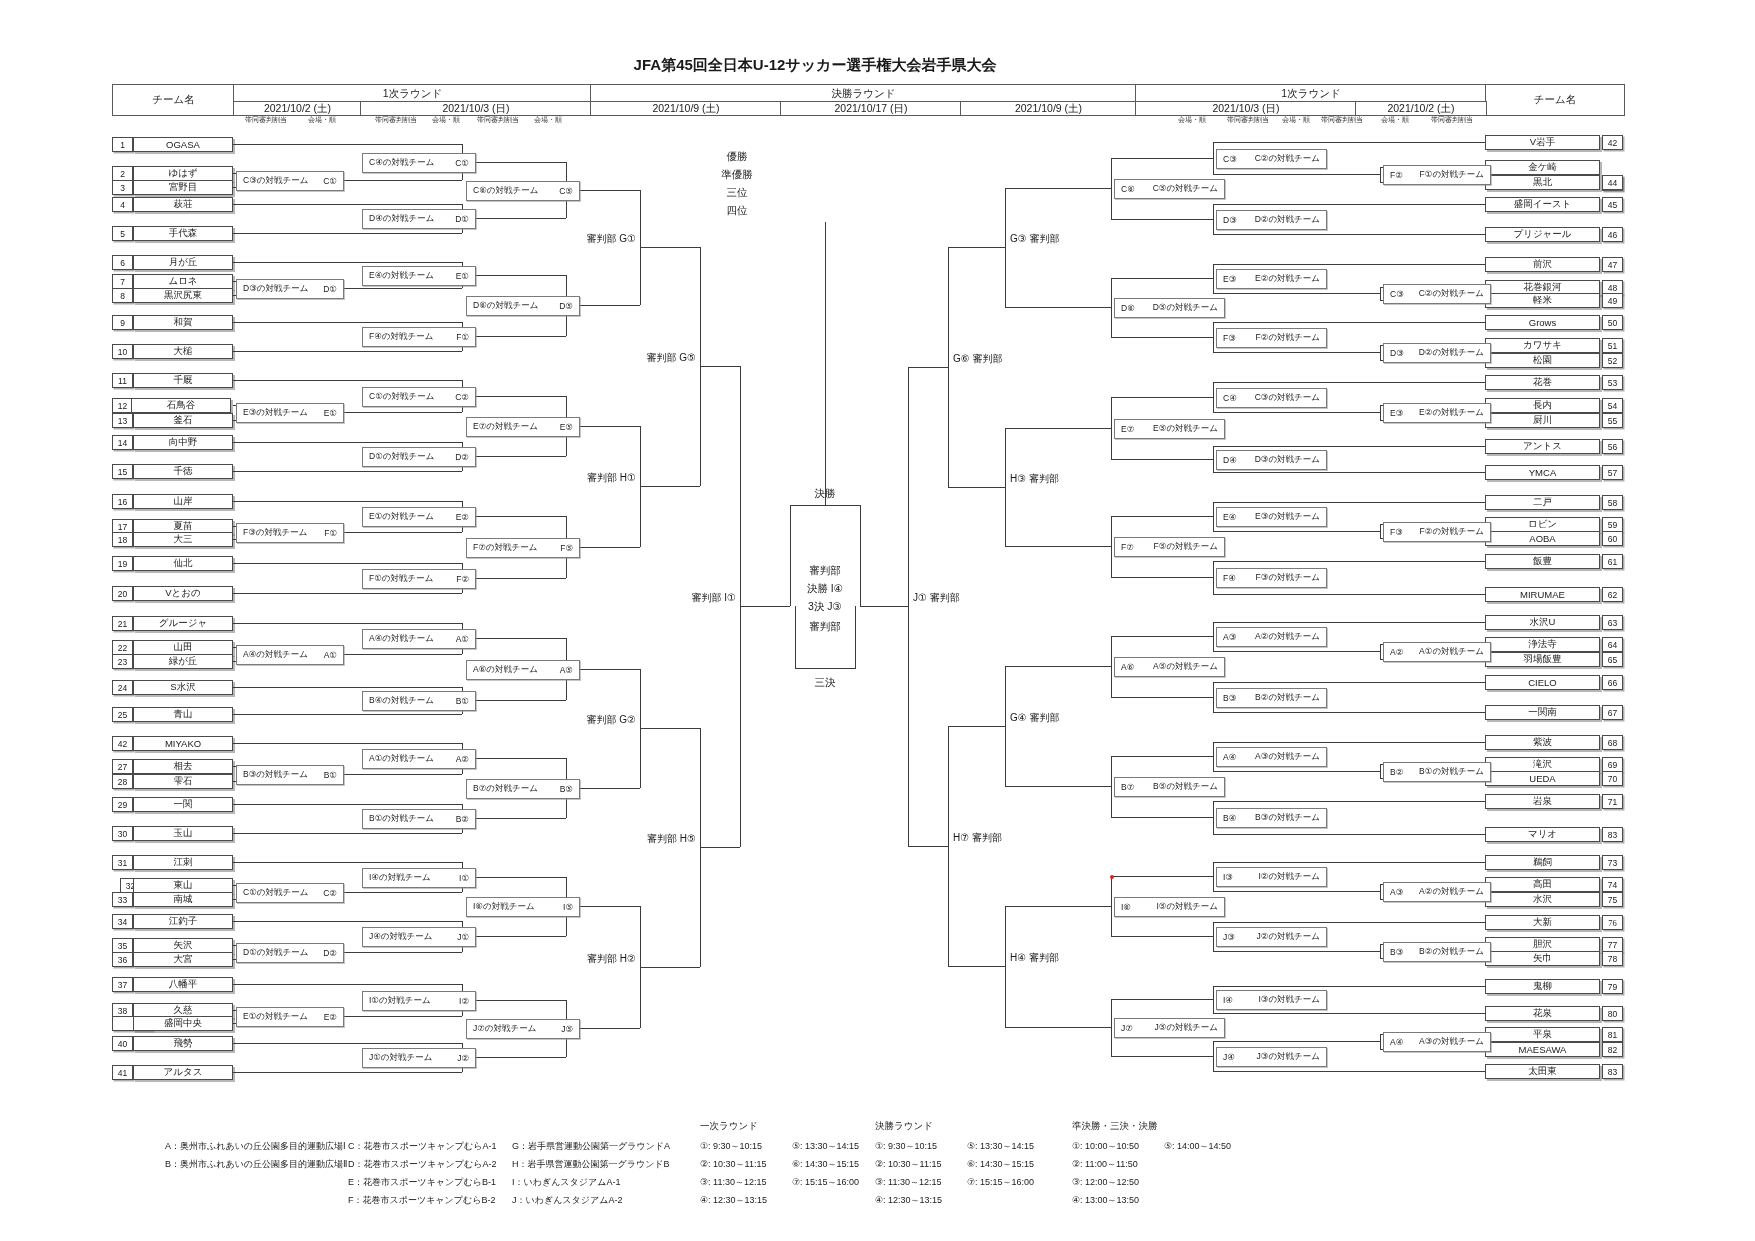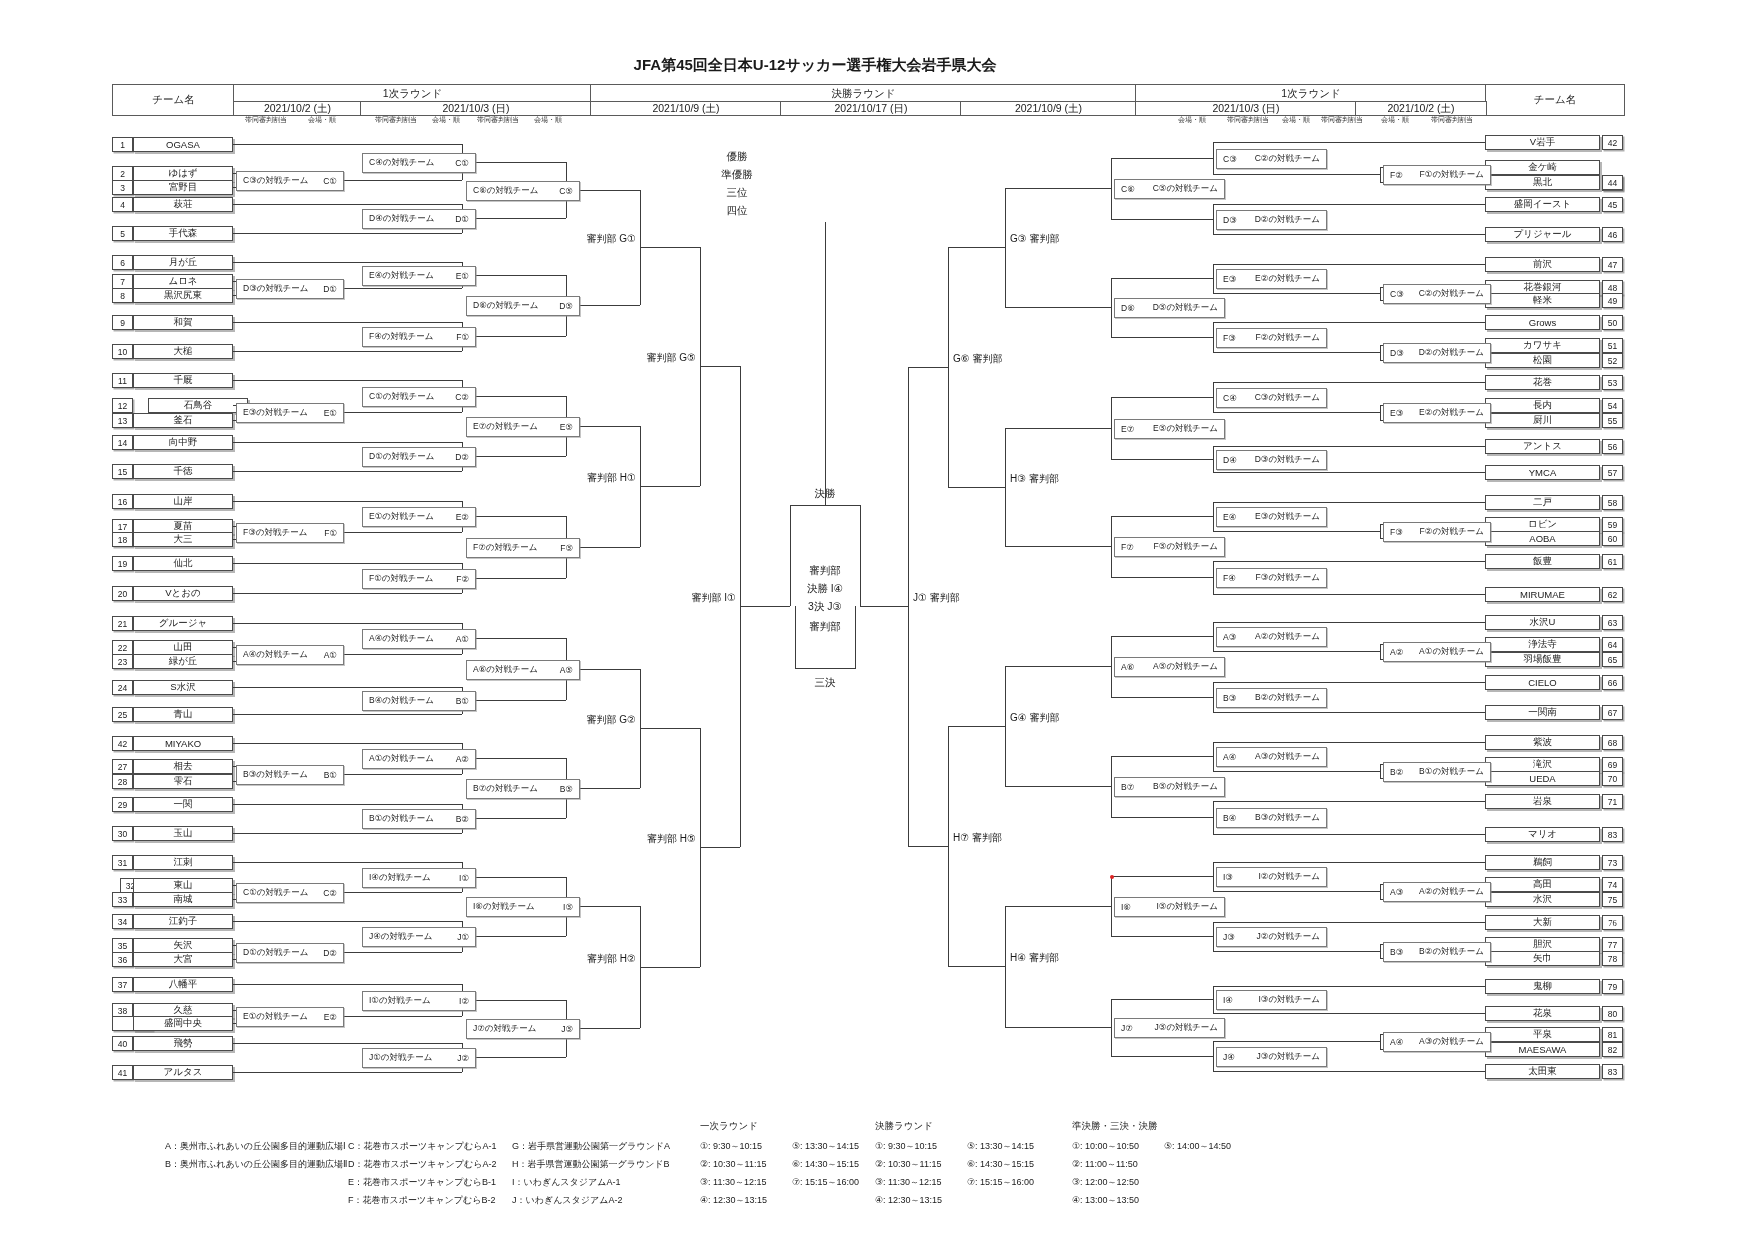--- a/index.html
+++ b/index.html
@@ -74,21 +74,21 @@
     <div class="tnum" style="left: 112px; top: 315px; width: 19px; height: 13px;">9</div>
     <div class="tbox" style="left: 133px; top: 315px; width: 98px; height: 13px;">和賀</div>
     <div class="ln" style="left: 233px; top: 322px; width: 229px; height: 1px;"></div>
     <div class="tnum" style="left: 112px; top: 344px; width: 19px; height: 13px;">10</div>
     <div class="tbox" style="left: 133px; top: 344px; width: 98px; height: 13px;">大槌</div>
     <div class="ln" style="left: 233px; top: 351px; width: 229px; height: 1px;"></div>
     <div class="tnum" style="left: 112px; top: 373px; width: 19px; height: 13px;">11</div>
     <div class="tbox" style="left: 133px; top: 373px; width: 98px; height: 13px;">千厩</div>
     <div class="ln" style="left: 233px; top: 380px; width: 229px; height: 1px;"></div>
     <div class="tnum" style="left: 112px; top: 398px; width: 19px; height: 13px;">12</div>
-    <div class="tbox" style="left: 148px; top: 398px; width: 98px; height: 13px;">石鳥谷</div>
+    <div class="tbox" style="left: 131px; top: 398px; width: 98px; height: 13px;">石鳥谷</div>
     <div class="ln" style="left: 233px; top: 405px; width: 97px; height: 1px;"></div>
     <div class="tnum" style="left: 112px; top: 413px; width: 19px; height: 13px;">13</div>
     <div class="tbox" style="left: 133px; top: 413px; width: 98px; height: 13px;">釜石</div>
     <div class="ln" style="left: 233px; top: 420px; width: 97px; height: 1px;"></div>
     <div class="tnum" style="left: 112px; top: 435px; width: 19px; height: 13px;">14</div>
     <div class="tbox" style="left: 133px; top: 435px; width: 98px; height: 13px;">向中野</div>
     <div class="ln" style="left: 233px; top: 442px; width: 229px; height: 1px;"></div>
     <div class="tnum" style="left: 112px; top: 464px; width: 19px; height: 13px;">15</div>
     <div class="tbox" style="left: 133px; top: 464px; width: 98px; height: 13px;">千徳</div>
     <div class="ln" style="left: 233px; top: 471px; width: 229px; height: 1px;"></div>

